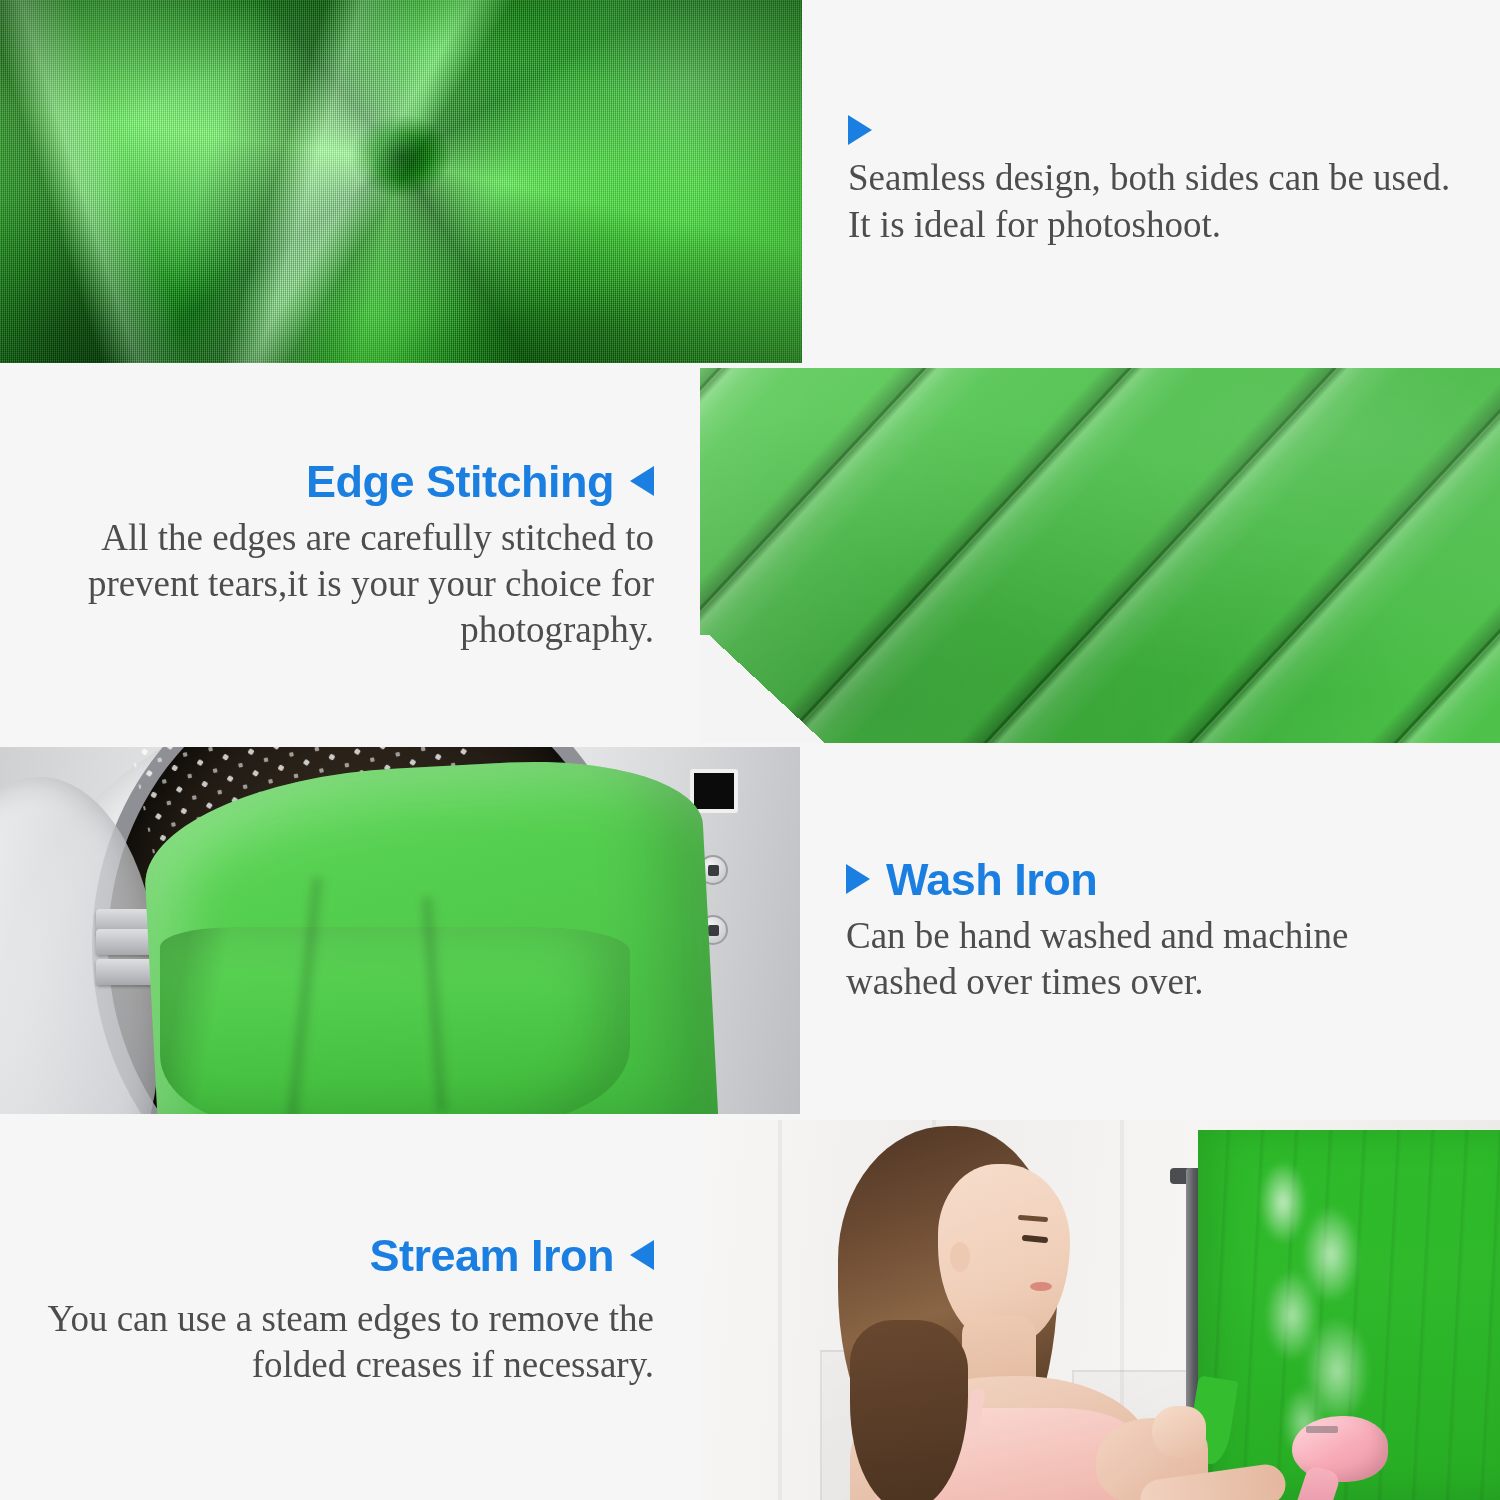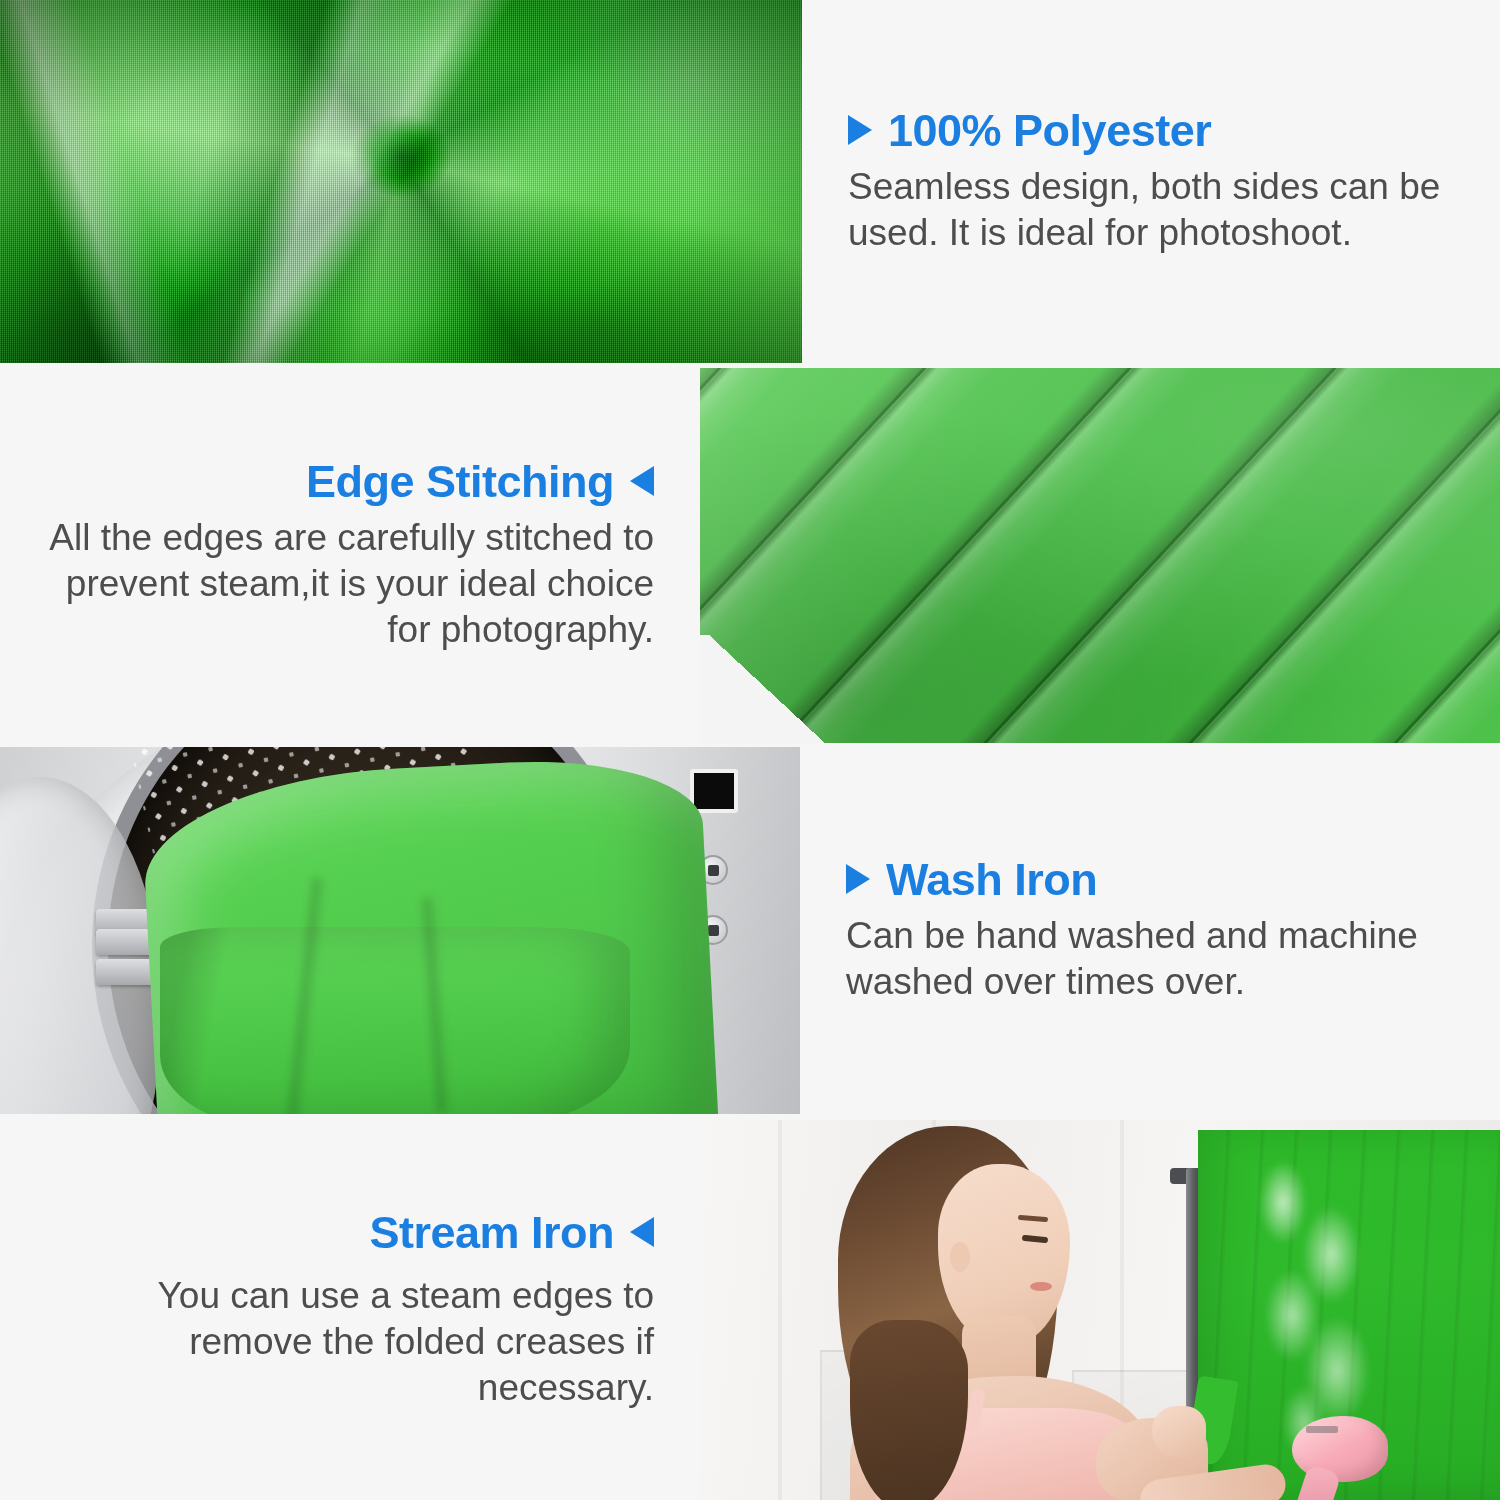--- a/index.html
+++ b/index.html
@@ -53,21 +53,21 @@
   .title-text { color:#1a7fe0; }
 
   .tri { width:0; height:0; flex:none; }
   .tri.right { border-top:15px solid transparent; border-bottom:15px solid transparent;
                border-left:24px solid #1a7fe0; }
   .tri.left  { border-top:15px solid transparent; border-bottom:15px solid transparent;
                border-right:24px solid #1a7fe0; }
 
   .body-text {
     font-size:37px; line-height:1.25; color:#4d4d4d;
-    max-width:640px; font-weight:normal;
+    max-width:640px; font-weight:normal;font-family:Liberation Serif, serif;
   }
   #row-2 .body-text, #row-4 .body-text { max-width:650px; }
 
   
 
   
   .fabric-swirl { position:absolute; inset:0; background:#2fb130; }
   .fabric-swirl .sw-a {
     position:absolute; inset:-20%;
     background:
@@ -361,21 +361,20 @@
         <div class="sw-a"></div>
         <div class="sw-folds"></div>
         <div class="weave"></div>
         <div class="vign"></div>
       </div>
     </div>
 
     <div class="caption">
       <div class="title">
         <span class="tri right"></span>
-        <span class="title-text">100% Polyester</span>
       </div>
       <div class="body-text">Seamless design, both sides can be used. It is ideal for photoshoot.</div>
     </div>
   </div>
 
   <div class="row" id="row-2">
 
     <div class="photo">
       <div class="fabric-stitch">
         <div class="base"></div>
@@ -384,21 +383,21 @@
         <div class="shade"></div>
         <div class="corner"></div>
       </div>
     </div>
 
     <div class="caption">
       <div class="title">
         <span class="title-text">Edge Stitching</span>
         <span class="tri left"></span>
       </div>
-      <div class="body-text">All the edges are carefully stitched to prevent steam,it is your ideal choice for photography.</div>
+      <div class="body-text">All the edges are carefully stitched to prevent tears,it is your your choice for photography.</div>
     </div>
   </div>
 
   <div class="row" id="row-3">
 
     <div class="photo">
       <div class="washer">
         <div class="body-panel"></div>
         <div class="door-ring"></div>
         <div class="drum"></div>

